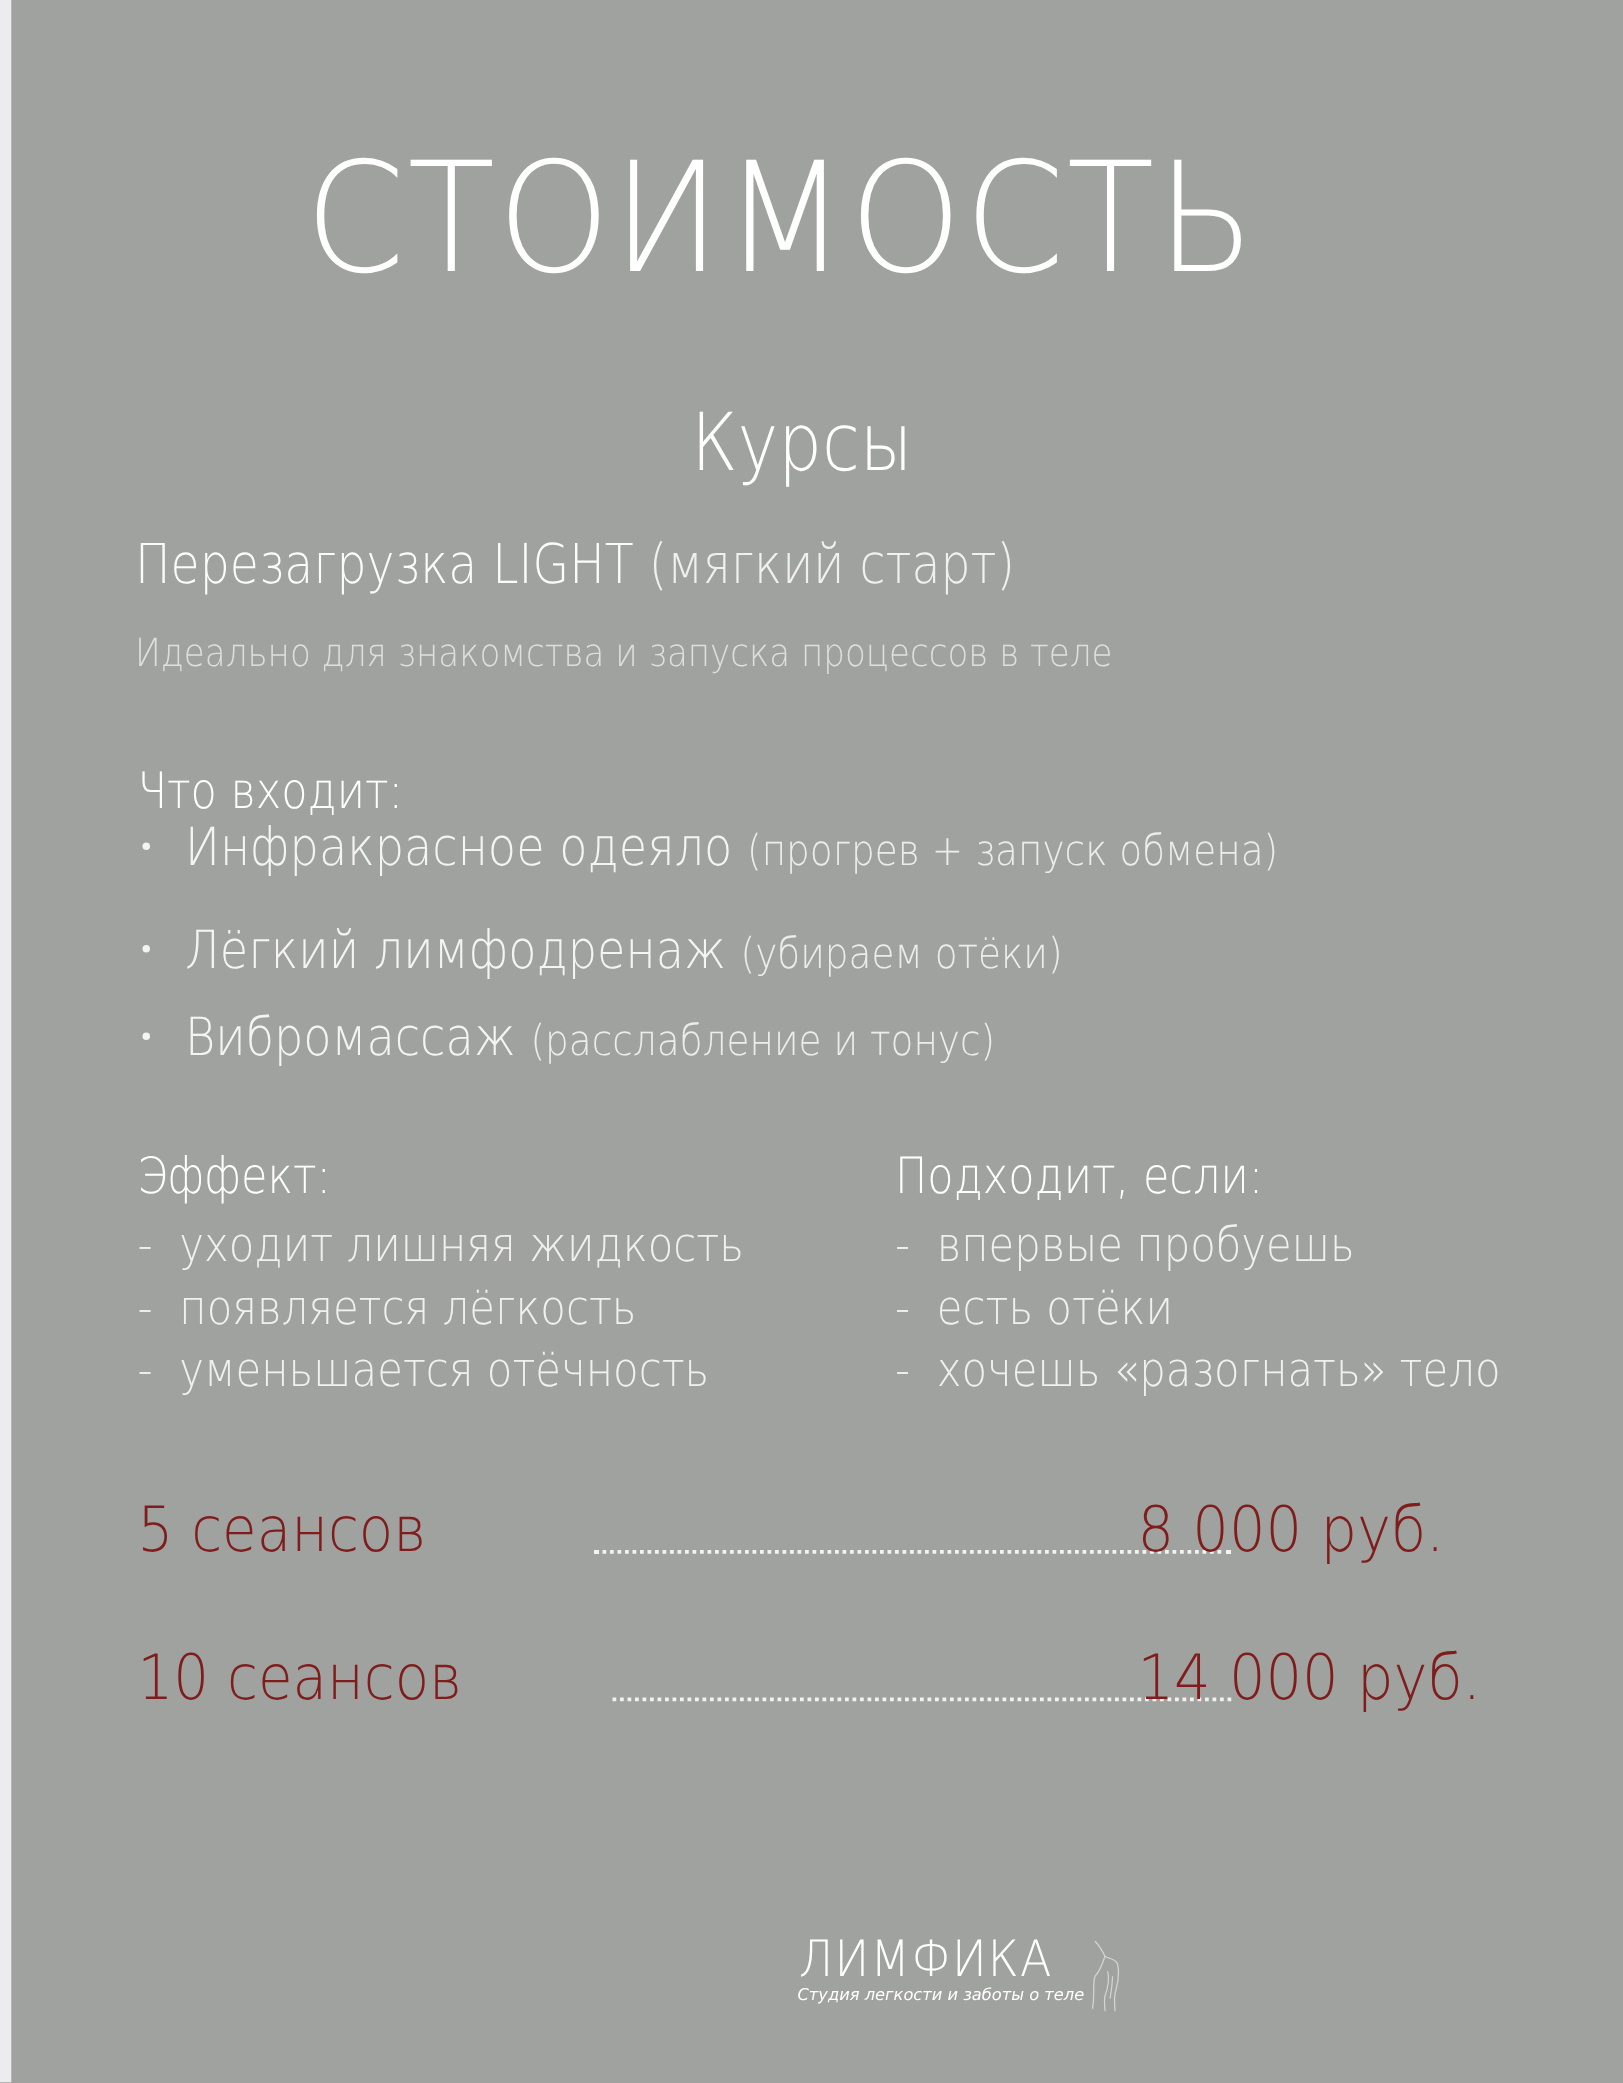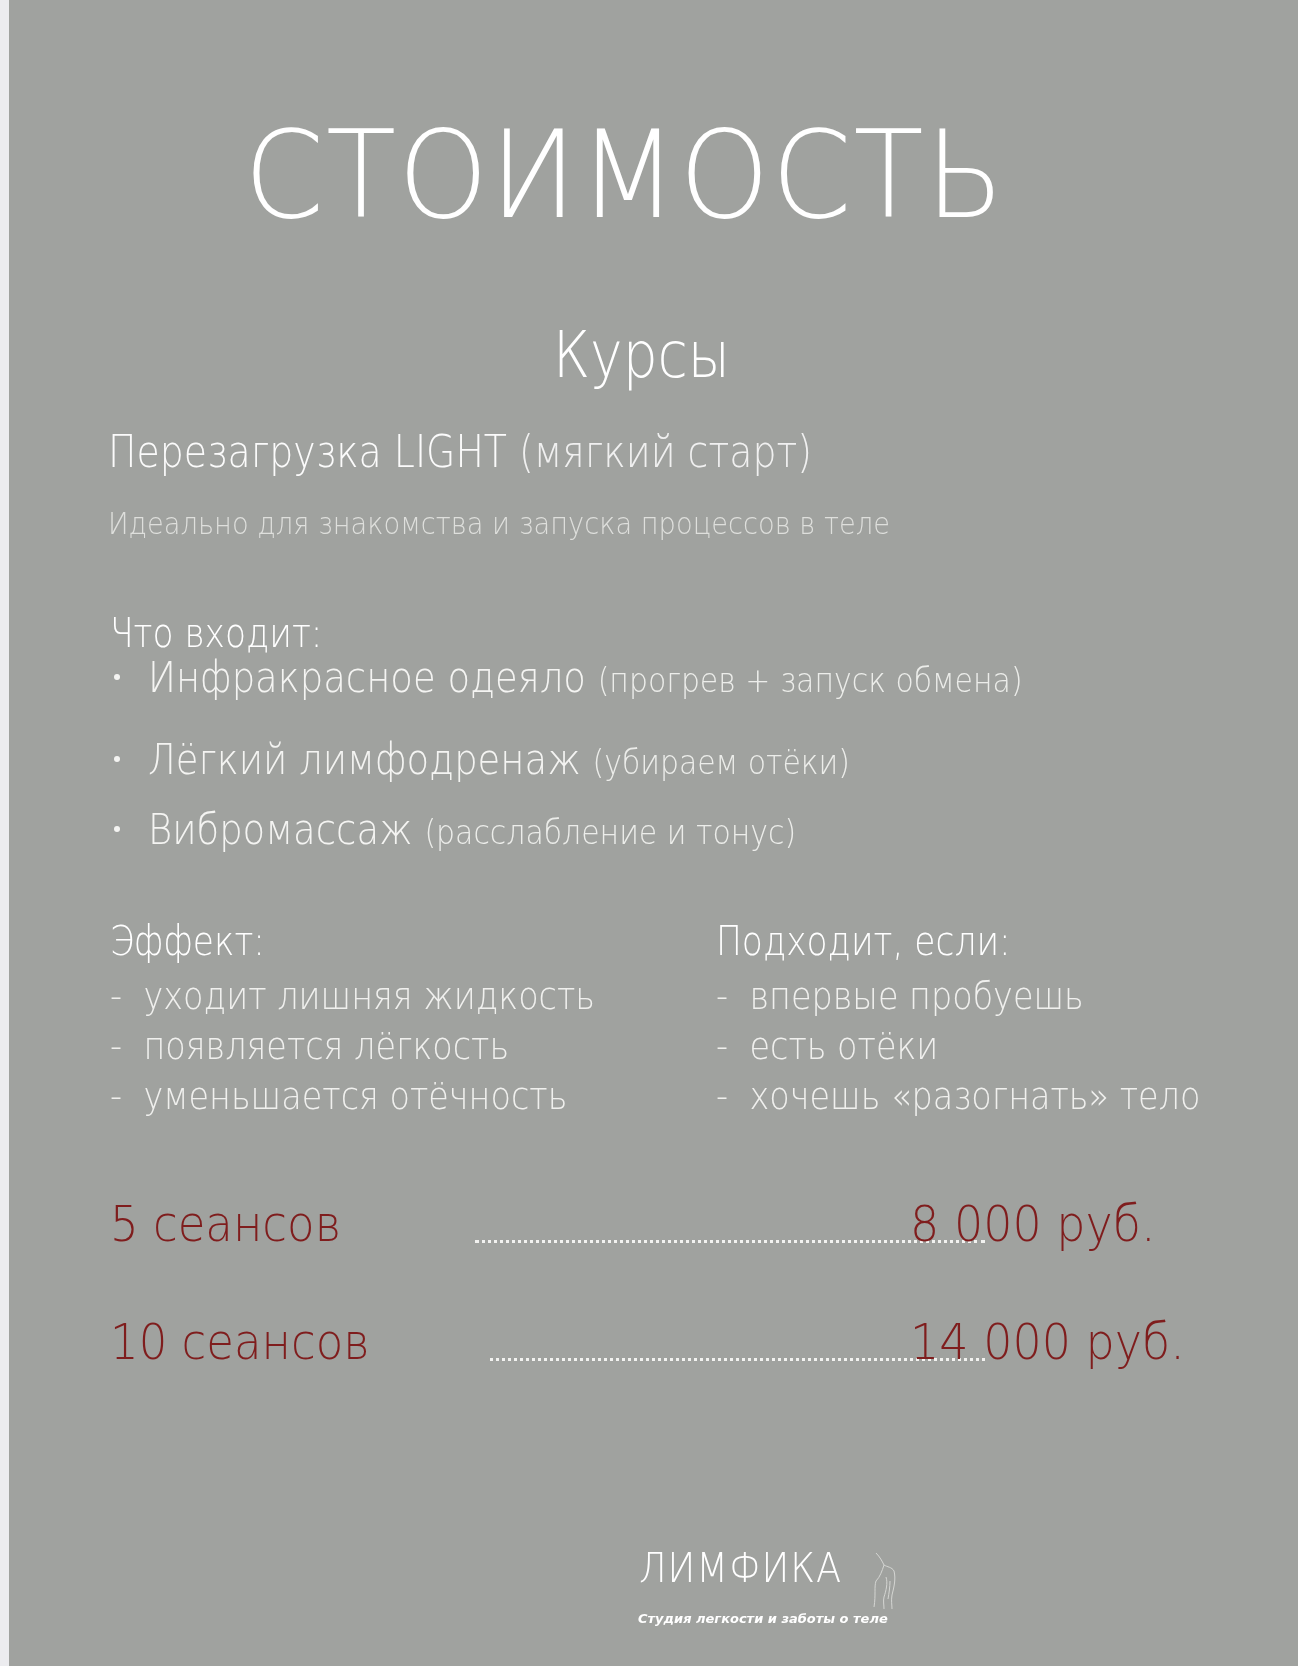--- a/index.html
+++ b/index.html
@@ -42,21 +42,21 @@
   .price-row .value { position: absolute; display: inline-block; transform: scaleX(0.92); transform-origin: left; }
   .p1 { top: 1192px; }
   .p2 { top: 1274px; margin-top: 36px; }
   .p1 .leader { margin-left: 365px; width: 510px; position: absolute; left: 0; top: 48px; }
   .p2 .leader { margin-left: 380px; width: 495px; position: absolute; left: 0; top: 48px; }
   .p1 .value { left: 800px; }
   .p2 .value { left: 800px; }
 
   .logo { position: absolute; left: 600px; top: 1545px; width: 270px; height: 75px; margin-left: 36px; }
   .logo-name { position: absolute; left: 3px; top: 0; font-size: 40px; line-height: 46px; letter-spacing: 1px; color: #ffffff; font-weight: 200; transform: scaleX(0.92); transform-origin: left; }
-  .logo-tag { position: absolute; left: 2px; top: 66px; font-size: 13px; line-height: 16px; color: #ffffff; font-style: italic; font-weight: bold; }
+  .logo-tag { position: absolute; left: 2px; top: 44px; font-size: 13px; line-height: 16px; color: #ffffff; font-style: italic; }
   .logo-figure { position: absolute; left: 234px; top: 6px; width: 30px; height: 60px; }
 </style>
 </head>
 <body>
 
 <div class="left-strip"></div>
 
 <div class="abs title">СТОИМОСТЬ</div>
 
 <div class="abs courses">Курсы</div>

